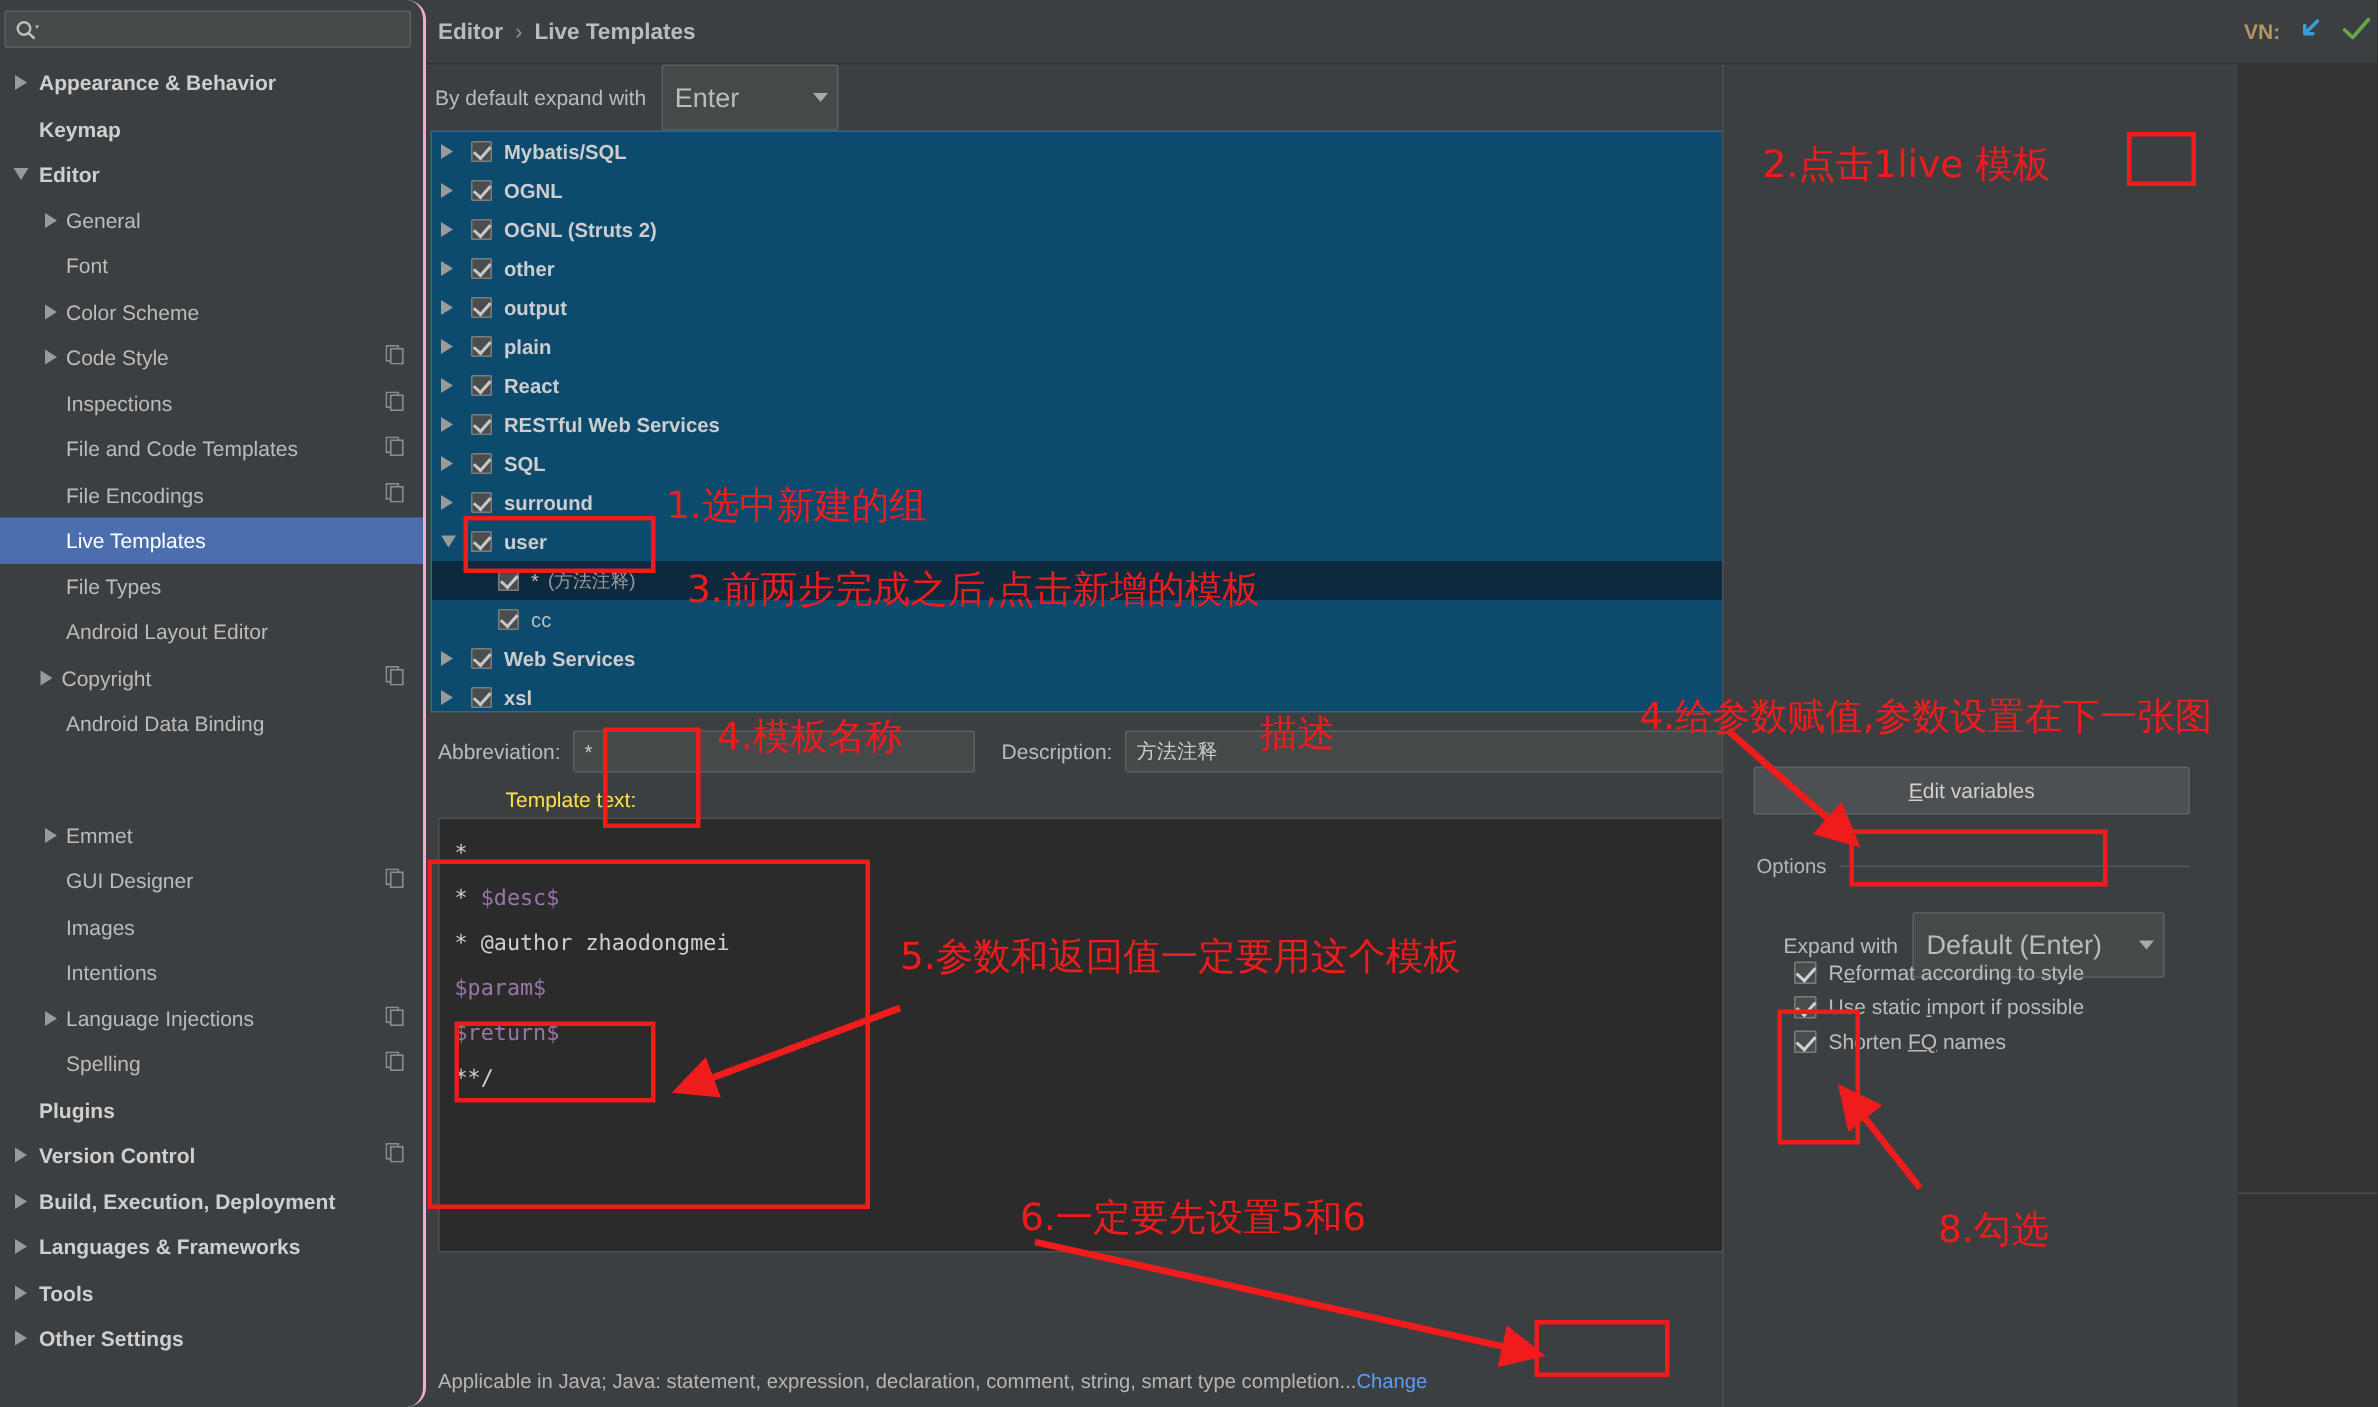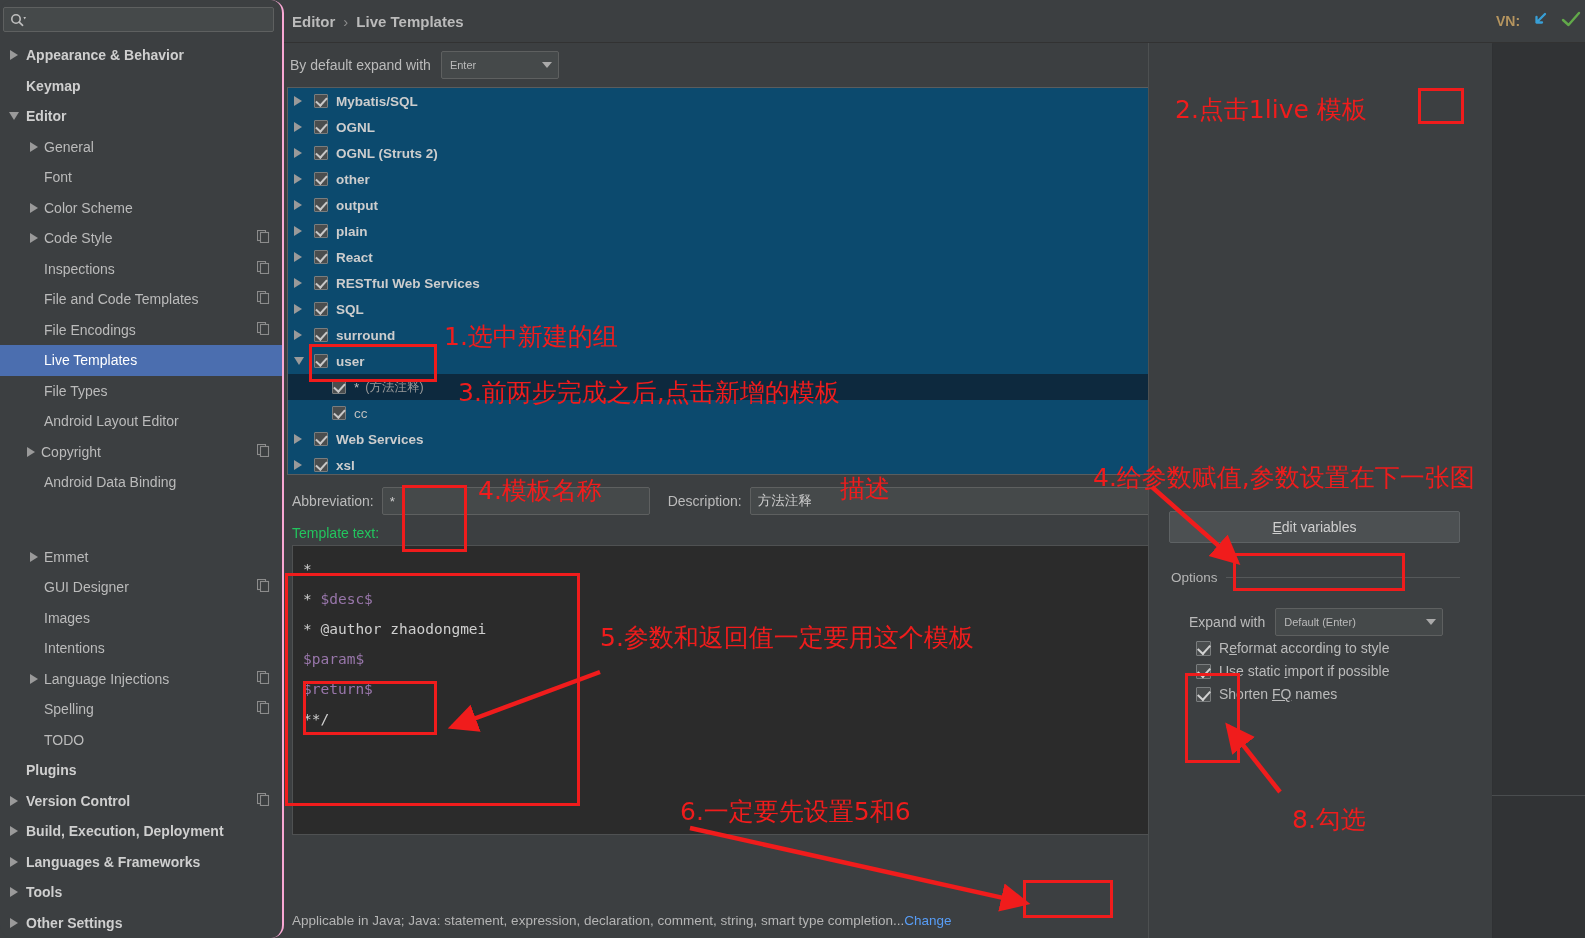--- a/index.html
+++ b/index.html
@@ -77,23 +77,23 @@
   }
   .crumb-sep { color: #8d8d8d; font-weight: normal; }
 
   .expand-bar {
     height: 44px; display:flex; align-items:center;
     padding-left: 6px; gap: 10px;
     font-size: 14px; color:#bbbbbb;
   }
   .combo {
     background: #45494a; border: 1px solid #5e6060;
-    height: 28px; min-width: 118px;
+    height: 44px; min-width: 118px;
     display:flex; align-items:center; justify-content:space-between;
-    padding: 0 6px 0 8px; color:#bbbbbb; font-size: 11px;
+    padding: 0 6px 0 8px; color:#bbbbbb; font-size: 18px;
     border-radius:2px;
   }
   .caret { width:0;height:0;border-style:solid;border-width:6px 5px 0 5px;border-color:#aaaaaa transparent transparent transparent; margin-left:10px;}
 
   
   .list-area {
     position: relative;
     margin: 0 0 0 3px;
     display:flex;
     height: 388px;
@@ -146,21 +146,21 @@
     padding: 12px 5px 0 8px; font-size: 14px; color:#bbbbbb;
   }
   .txtfield {
     background:#45494a; border:1px solid #5e6060; height:28px;
     color:#cccccc; font-size:13.5px; padding: 0 7px;
     display:flex; align-items:center; border-radius:2px;
   }
   .abbr-field { width: 268px; }
   .desc-field { flex: 1 1 auto; }
 
-  .tpl-text-label { padding: 10px 0 4px 8px; font-size: 14px; color:#22c55e; }
+  .tpl-text-label { padding: 10px 0 4px 8px; font-size: 14px; color:#fde047;margin-left:45px; }
 
   .editor-wrap { display:flex; padding: 0 0 0 8px; height: 290px; }
   .code-area {
     flex: 1 1 auto; background:#2b2b2b; border:1px solid #4f5152;
     font-family: "DejaVu Sans Mono","Liberation Mono", monospace;
     font-size: 14.5px; color:#a9b7c6; padding: 8px 10px; line-height: 30px;
     position: relative; overflow:hidden;
   }
   .code-area .var { color:#9876aa; }
   .code-area .plain { color:#cfcfcf; }
@@ -396,24 +396,20 @@
               </svg></span>
           </div>
           <div class="tree-row" style="padding-left: 24px;">
             <span class="arrow-slot"></span>
             <span class="tree-label">Spelling</span>
             <span class="copy-badge"><svg width="13" height="13" viewBox="0 0 13 13">
                 <rect x="0.5" y="0.5" width="8" height="10" stroke="#9a9a9a" stroke-width="1.1" fill="none"></rect>
                 <rect x="3.5" y="2.5" width="8" height="10" stroke="#9a9a9a" stroke-width="1.1" fill="#3c3f41"></rect>
               </svg></span>
           </div>
-          <div class="tree-row" style="padding-left: 24px;">
-            <span class="arrow-slot"></span>
-            <span class="tree-label">TODO</span>
-          </div>
           <div class="tree-row lvl0">
             <span class="arrow-slot"></span>
             <span class="tree-label">Plugins</span>
           </div>
           <div class="tree-row lvl0">
             <span class="arrow-slot">
               <span class="tri tri-right"></span>
             </span>
             <span class="tree-label">Version Control</span>
             <span class="copy-badge"><svg width="13" height="13" viewBox="0 0 13 13">

